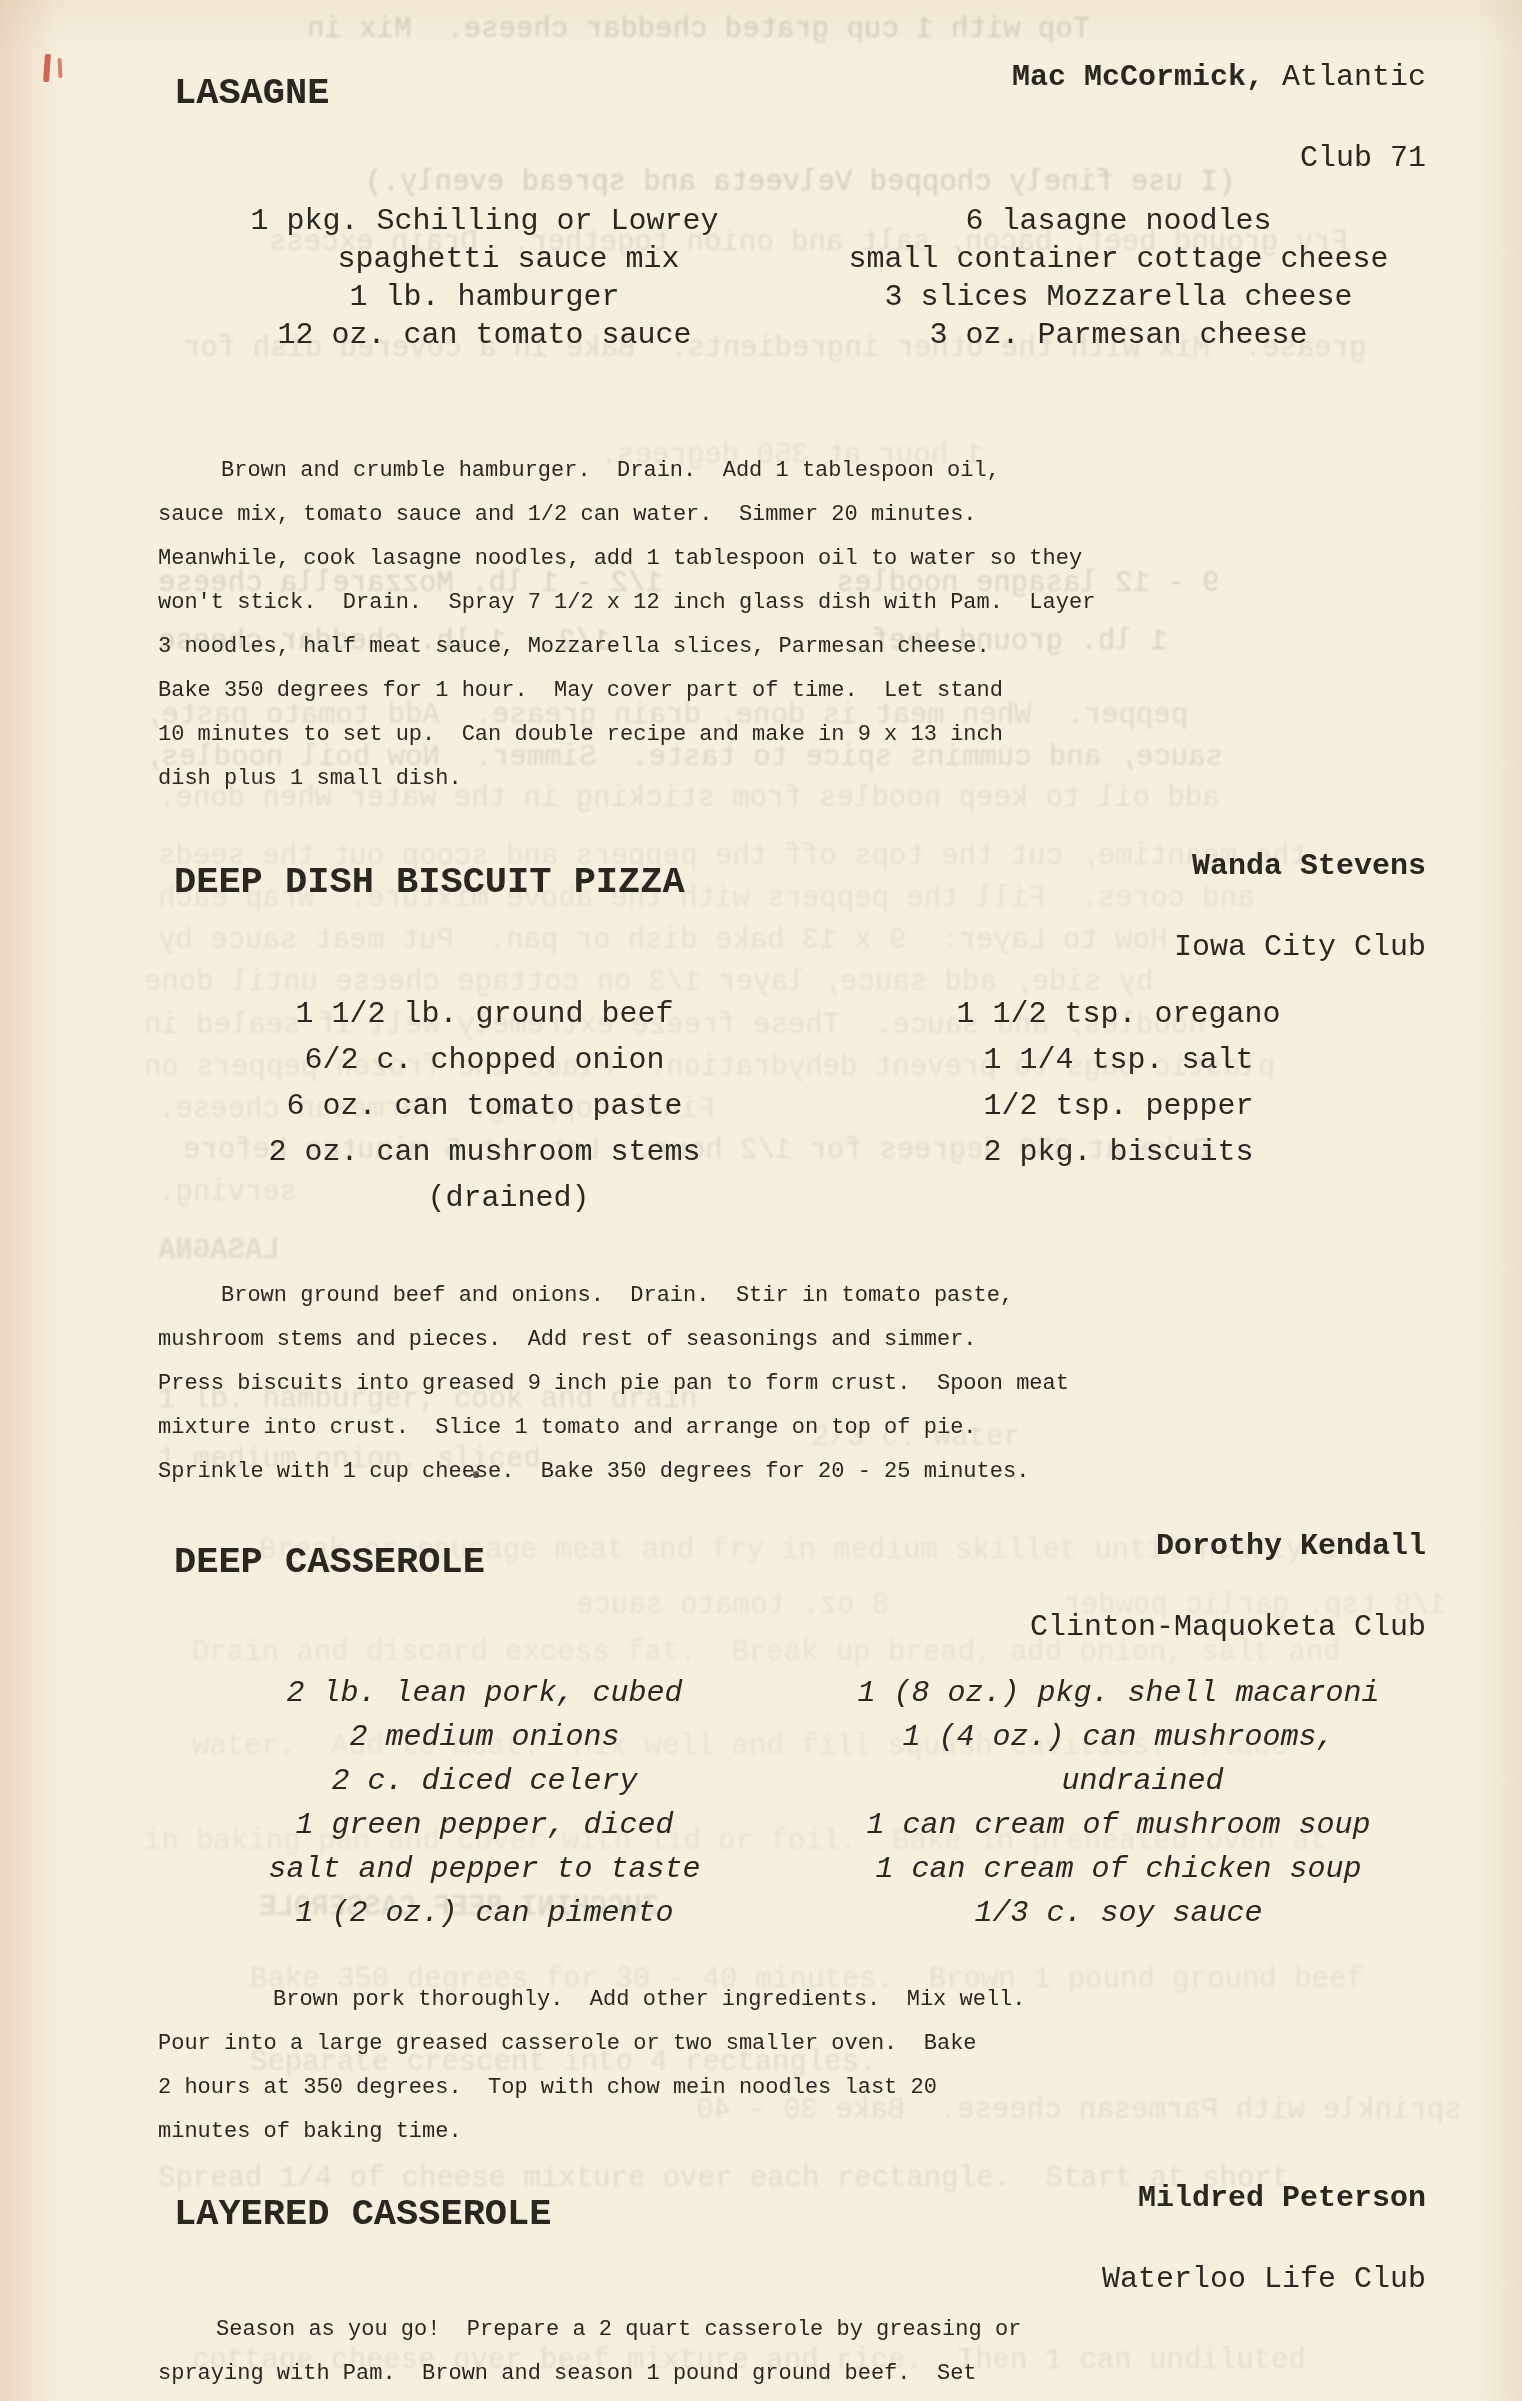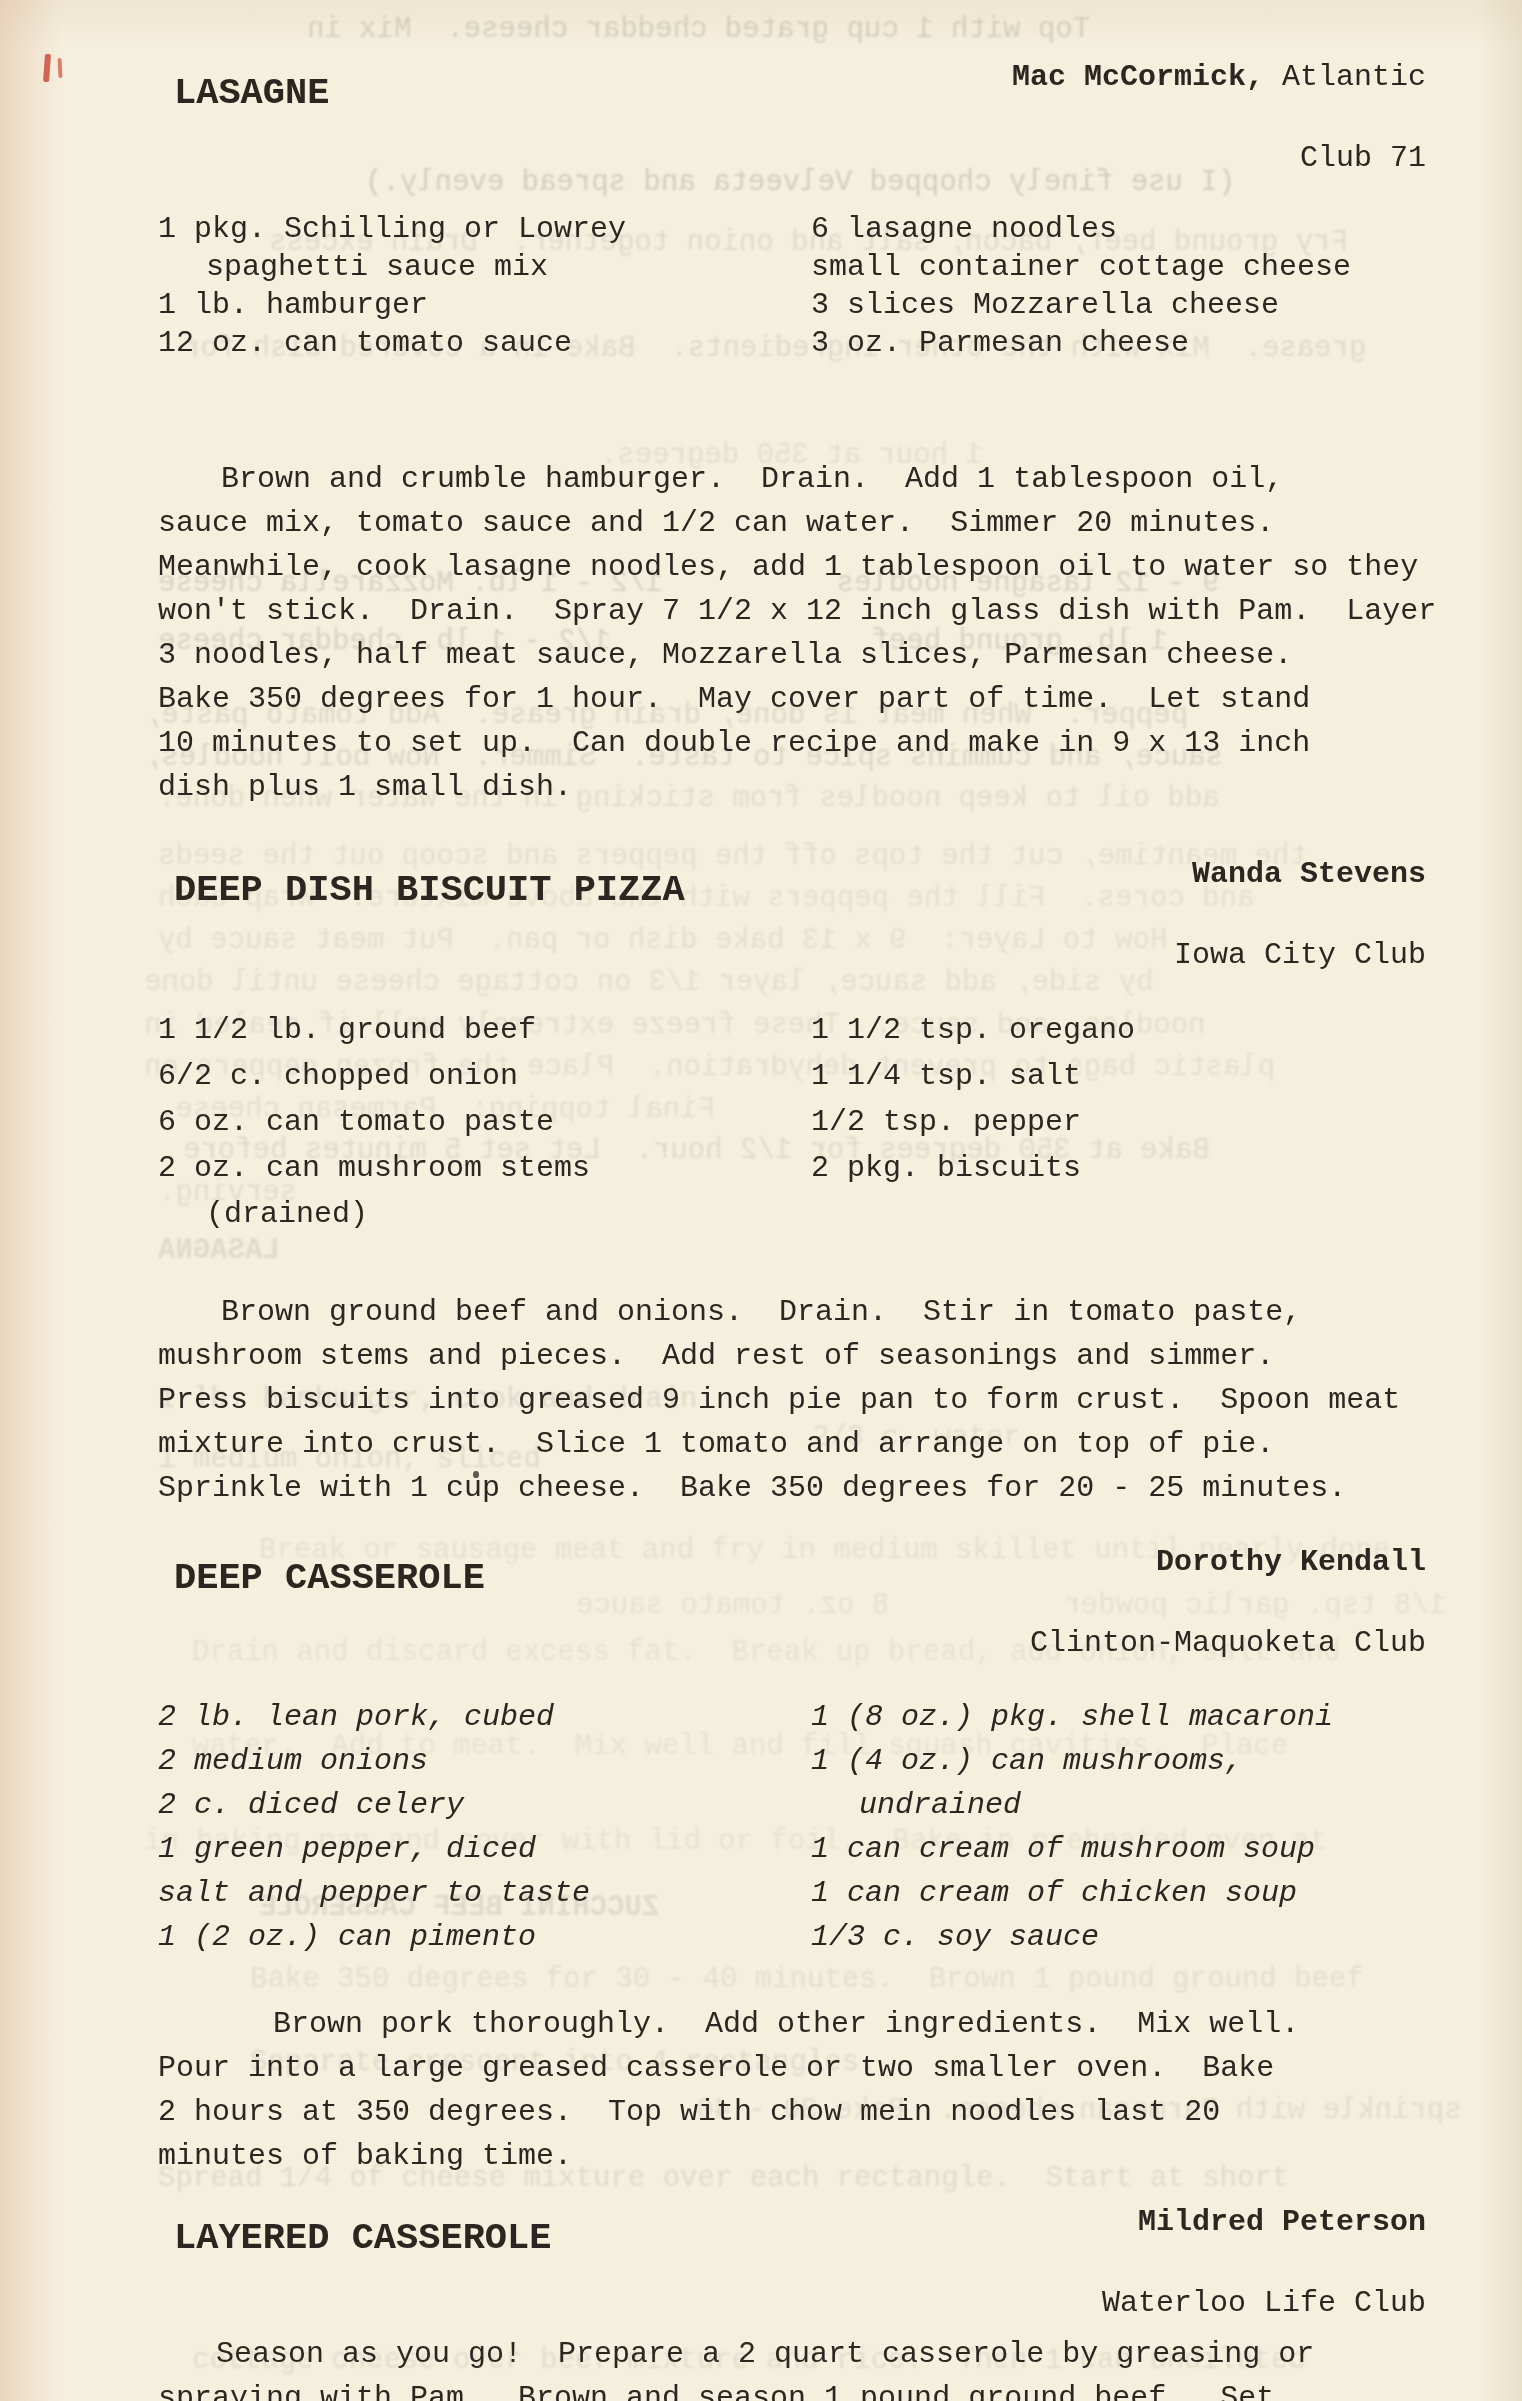--- a/index.html
+++ b/index.html
@@ -26,31 +26,31 @@
   .gb  { font-weight:bold; }
 
   .content { position:absolute; left:158px; top:54px; width:1268px; z-index:1; }
 
   .hrow { display:flex; justify-content:space-between; align-items:flex-start; }
   .title { margin:16px; font-size:37px; font-weight:bold; line-height:46px; white-space:pre; }
   .attr  { font-size:30px; line-height:46px; text-align:center; white-space:pre; }
   .an    { font-weight:bold; }
   .club  { font-size:30px; line-height:46px; text-align:right; margin-top:2.9px; white-space:pre; }
 
-  .ings { display:flex; margin-top:29px; font-size:30px; }
+  .ings { display:flex; margin-top:21px; font-size:30px;text-align:center; }
   .ings ul { list-style:none; margin:0; padding:0; }
   .ileft  { width:653px; flex:none; }
   .iright { flex:1; }
   .ings li { padding-left:48px; text-indent:-48px; white-space:pre-wrap; }
   .ing-r1 li { line-height:38px; }
   .ing-r2 li { line-height:46px; }
   .ing-r3 li { line-height:44px;font-style:italic; }
 
   .instr {
-    margin:0; font-size:30px; line-height:44px; white-space:pre;
+    margin:0; font-size:22px; line-height:44px; white-space:pre;
     text-indent:63px;
   }
   #s1 .instr { margin-top:95px; }
   #s2 .instr { margin-top:53px; }
   #s3 .instr { margin-top:43px; text-indent:115px; }
   #s4 .instr { margin-top:5.8px; text-indent:58px; }
 
   #s2 { margin-top:42px; }
   #s3 { margin-top:29px; }
   #s4 { margin-top:21.6px; }

